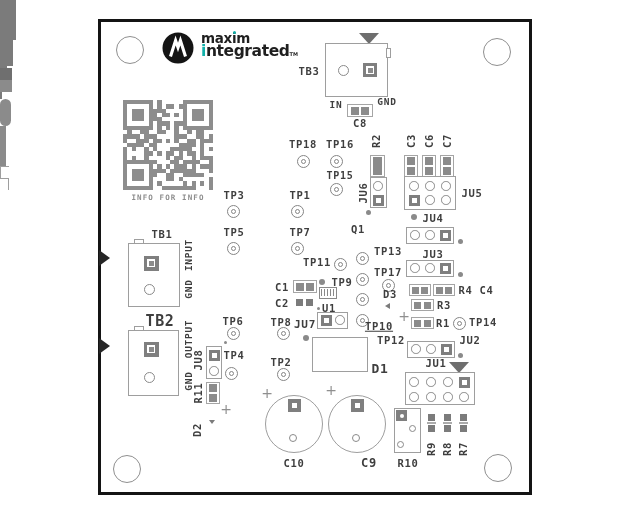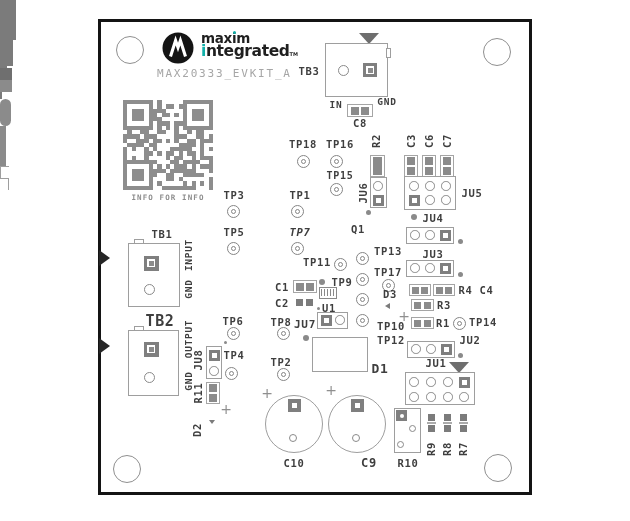--- a/index.html
+++ b/index.html
@@ -53,21 +53,20 @@
   <div id="logo-icon">
     <svg width="32" height="32" viewBox="0 0 32 32">
       <circle cx="16" cy="16" r="15.5" fill="#141414"></circle>
       <polyline points="8.5,24.5 13.6,8.5 16,15.5 18.4,8.5 23.5,24.5" fill="none" stroke="#ffffff" stroke-width="3.1"></polyline>
     </svg>
   </div>
   <div id="logo-text">
     <div class="l1"><span>max</span><span class="idot">i</span><span>m</span></div>
     <div class="l2"><span class="teal">i</span><span>ntegrated</span><span class="tm">TM</span></div>
   </div>
-  <div id="kit-label">MAX20333_EVKIT_A</div>
 
   <div id="qr">
     <svg id="qr-svg" width="90" height="90" viewBox="0 0 21 21">
         <g fill="#8d8d8d" shape-rendering="crispEdges">
           <rect x="0" y="0" width="1" height="1"></rect>
           <rect x="1" y="0" width="1" height="1"></rect>
           <rect x="2" y="0" width="1" height="1"></rect>
           <rect x="3" y="0" width="1" height="1"></rect>
           <rect x="4" y="0" width="1" height="1"></rect>
           <rect x="5" y="0" width="1" height="1"></rect>
@@ -521,21 +520,21 @@
         <div class="in"></div>
       </div>
       <div class="lbl" style="left: 300px; top: 195px; font-size: 10.5px;">TP1</div>
       <div class="tp" style="left: 226.5px; top: 241.5px; width: 13px; height: 13px;">
         <div class="in"></div>
       </div>
       <div class="lbl" style="left: 234px; top: 232px; font-size: 10.5px;">TP5</div>
       <div class="tp" style="left: 290.5px; top: 241.5px; width: 13px; height: 13px;">
         <div class="in"></div>
       </div>
-      <div class="lbl" style="left: 300px; top: 232px; font-size: 10.5px; font-style: italic;">TP7</div>
+      <div class="lbl" style="left: 300px; top: 232px; font-size: 10.5px;">TP7</div>
       <div class="tp" style="left: 333.5px; top: 257.5px; width: 13px; height: 13px;">
         <div class="in"></div>
       </div>
       <div class="lbl" style="left: 317px; top: 262px; font-size: 10.5px;">TP11</div>
       <div class="tp" style="left: 355.5px; top: 251.5px; width: 13px; height: 13px;">
         <div class="in"></div>
       </div>
       <div class="lbl" style="left: 388px; top: 251px; font-size: 10.5px;">TP13</div>
       <div class="tp" style="left: 381.5px; top: 278.5px; width: 13px; height: 13px;">
         <div class="in"></div>
@@ -545,21 +544,21 @@
         <div class="in"></div>
       </div>
       <div class="lbl" style="left: 342px; top: 282px; font-size: 10.5px;">TP9</div>
       <div class="tp" style="left: 355.5px; top: 292.5px; width: 13px; height: 13px;">
         <div class="in"></div>
       </div>
       <div class="lbl" style="left: 391px; top: 340px; font-size: 10.5px;">TP12</div>
       <div class="tp" style="left: 355.5px; top: 313.5px; width: 13px; height: 13px;">
         <div class="in"></div>
       </div>
-      <div class="lbl" style="left: 391px; top: 326px; font-size: 10.5px;">TP10</div>
+      <div class="lbl" style="left: 379px; top: 326px; font-size: 10.5px; text-decoration: underline;">TP10</div>
       <div class="tp" style="left: 276.5px; top: 326.5px; width: 13px; height: 13px;">
         <div class="in"></div>
       </div>
       <div class="lbl" style="left: 281px; top: 322px; font-size: 10.5px;">TP8</div>
       <div class="tp" style="left: 226.5px; top: 326.5px; width: 13px; height: 13px;">
         <div class="in"></div>
       </div>
       <div class="lbl" style="left: 233px; top: 321px; font-size: 10.5px;">TP6</div>
       <div class="tp" style="left: 224.5px; top: 366.5px; width: 13px; height: 13px;">
         <div class="in"></div>

